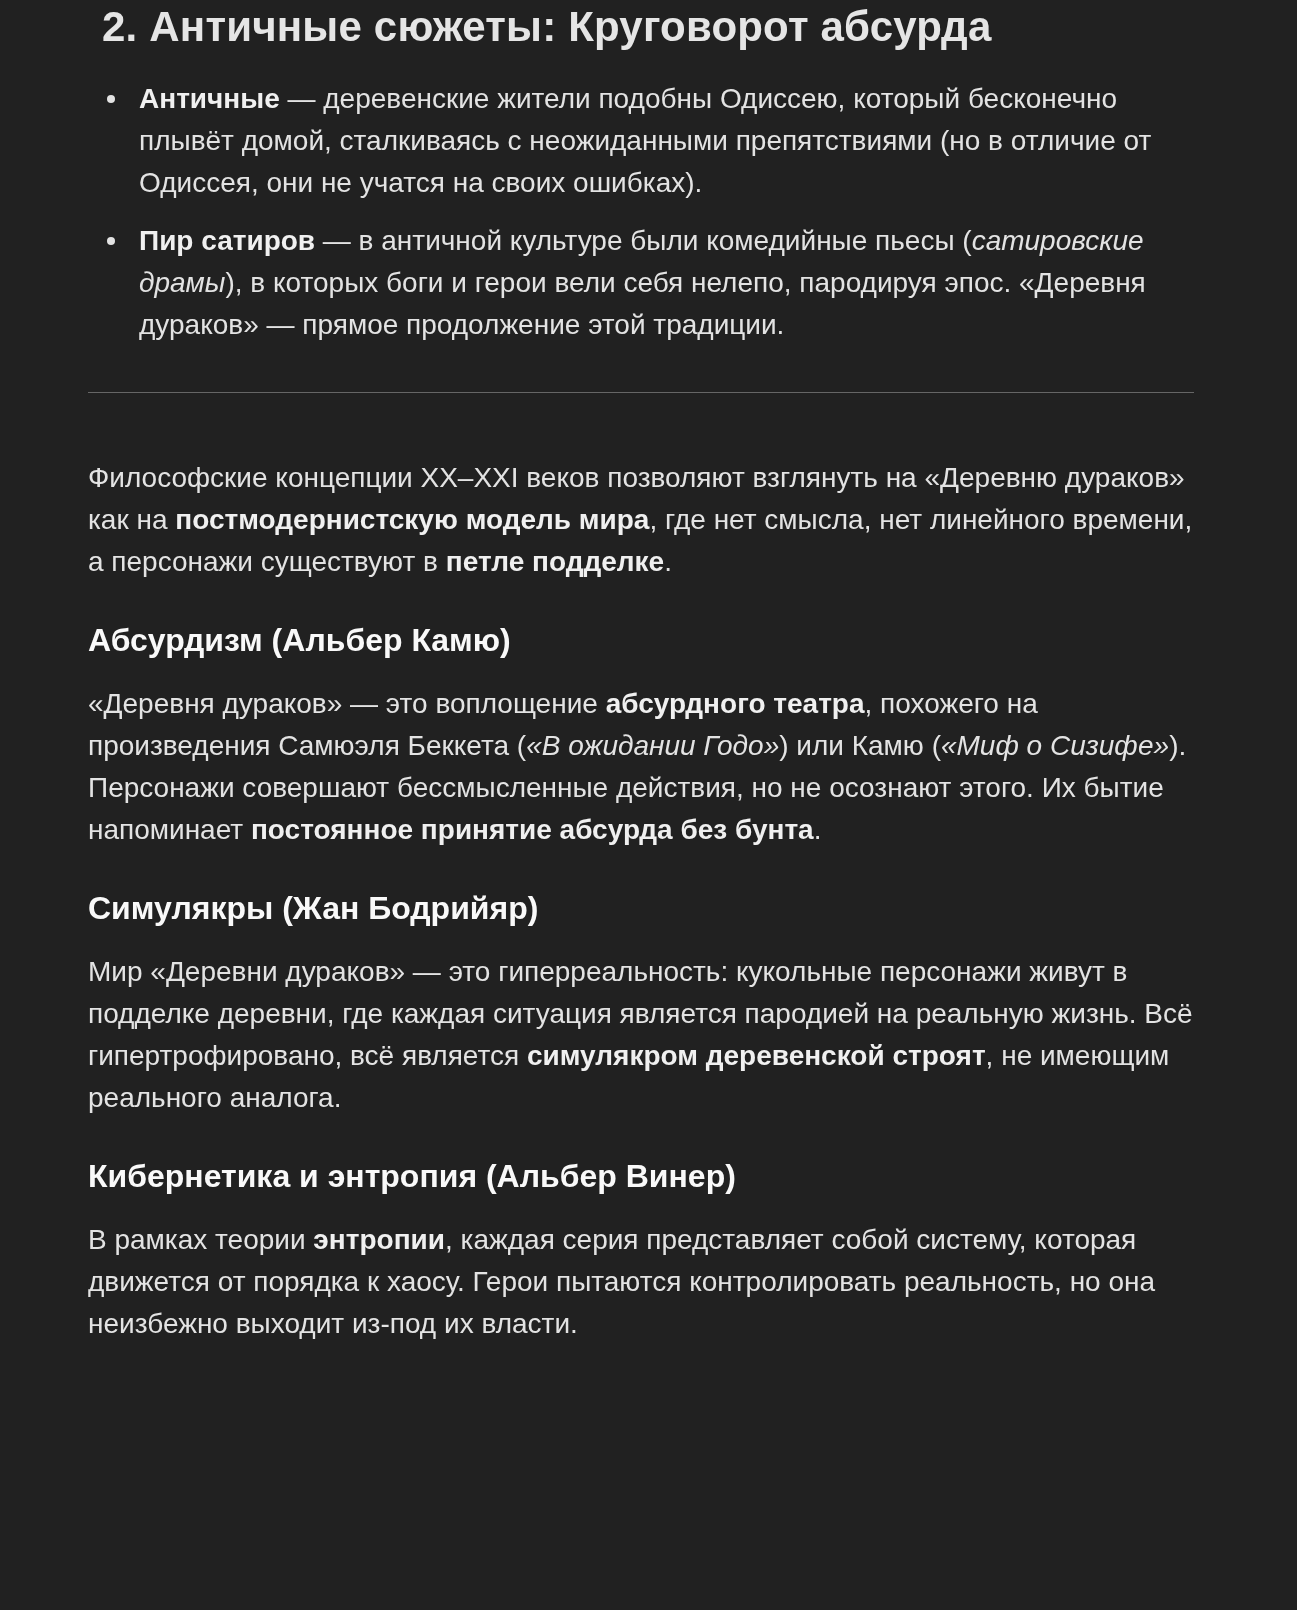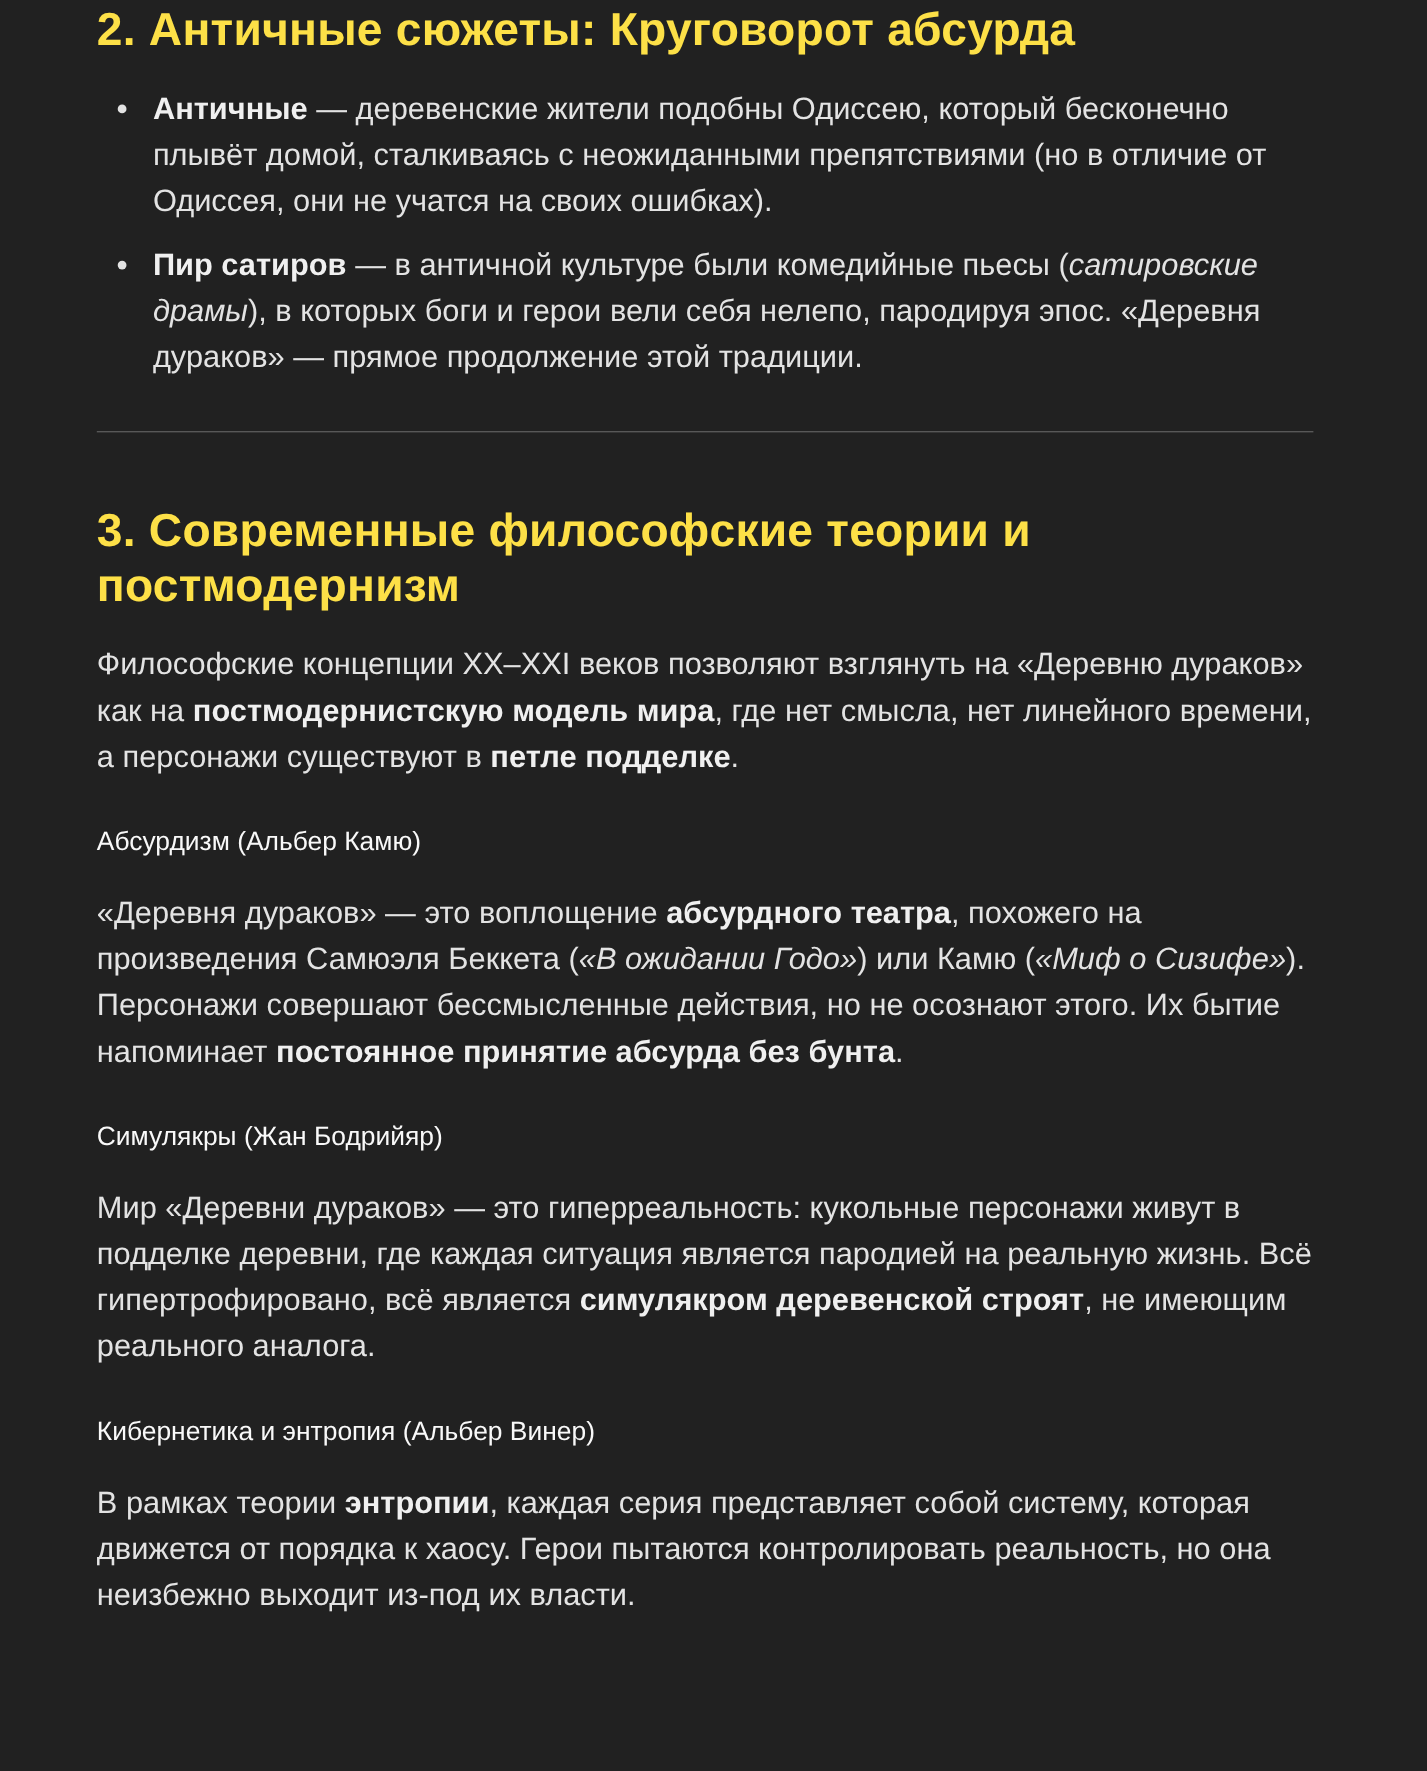--- a/index.html
+++ b/index.html
@@ -11,28 +11,28 @@
     font-family: "Liberation Sans", "DejaVu Sans", sans-serif;
     font-size: 28px;
     line-height: 42px;
     color: #e3e3e3;
     padding: 2px 103px 18px 88px;
   }
   h2 {
     font-size: 42px;
     line-height: 50px;
     font-weight: 700;
-    color: #fde047;
+    color: #e5e5e5;
     letter-spacing: 0.2px;
-    margin: 0 0 26px 0;
+    margin: 0 0 26px 14px;
   }
   h3 {
-    font-size: 24px;
+    font-size: 32px;
     line-height: 46px;
-    font-weight: 400;
+    font-weight: 700;
     color: #f9f9f9;
     margin: 34px 0 20px 0;
   }
   p { margin: 0 0 28px 0; }
   ul { list-style: none; margin: 0 0 28px 0; padding: 0; }
   li {
     position: relative;
     padding-left: 51px;
     margin-bottom: 16px;
   }
@@ -65,21 +65,20 @@
 
     <ul>
       <li><span class="b">Античные</span><span> — деревенские жители подобны Одиссею, который бесконечно плывёт домой, сталкиваясь с неожиданными препятствиями (но в отличие от Одиссея, они не учатся на своих ошибках).</span></li>
       <li><span class="b">Пир сатиров</span><span> — в античной культуре были комедийные пьесы (</span><span class="i">сатировские драмы</span><span>), в которых боги и герои вели себя нелепо, пародируя эпос. «Деревня дураков» — прямое продолжение этой традиции.</span></li>
     </ul>
   </section>
 
   <hr>
 
   <section>
-    <h2>3. Современные философские теории и постмодернизм</h2>
 
     <p><span>Философские концепции XX–XXI веков позволяют взглянуть на «Деревню дураков» как на </span><span class="b">постмодернистскую модель мира</span><span>, где нет смысла, нет линейного времени, а персонажи существуют в </span><span class="b">петле подделке</span><span>.</span></p>
 
     <h3>Абсурдизм (Альбер Камю)</h3>
     <p><span>«Деревня дураков» — это воплощение </span><span class="b">абсурдного театра</span><span>, похожего на произведения Самюэля Беккета (</span><span class="i">«В ожидании Годо»</span><span>) или Камю (</span><span class="i">«Миф о Сизифе»</span><span>). Персонажи совершают бессмысленные действия, но не осознают этого. Их бытие напоминает </span><span class="b">постоянное принятие абсурда без бунта</span><span>.</span></p>
 
     <h3>Симулякры (Жан Бодрийяр)</h3>
     <p><span>Мир «Деревни дураков» — это гиперреальность: кукольные персонажи живут в подделке деревни, где каждая ситуация является пародией на реальную жизнь. Всё гипертрофировано, всё является </span><span class="b">симулякром деревенской строят</span><span>, не имеющим реального аналога.</span></p>
 
     <h3>Кибернетика и энтропия (Альбер Винер)</h3>

